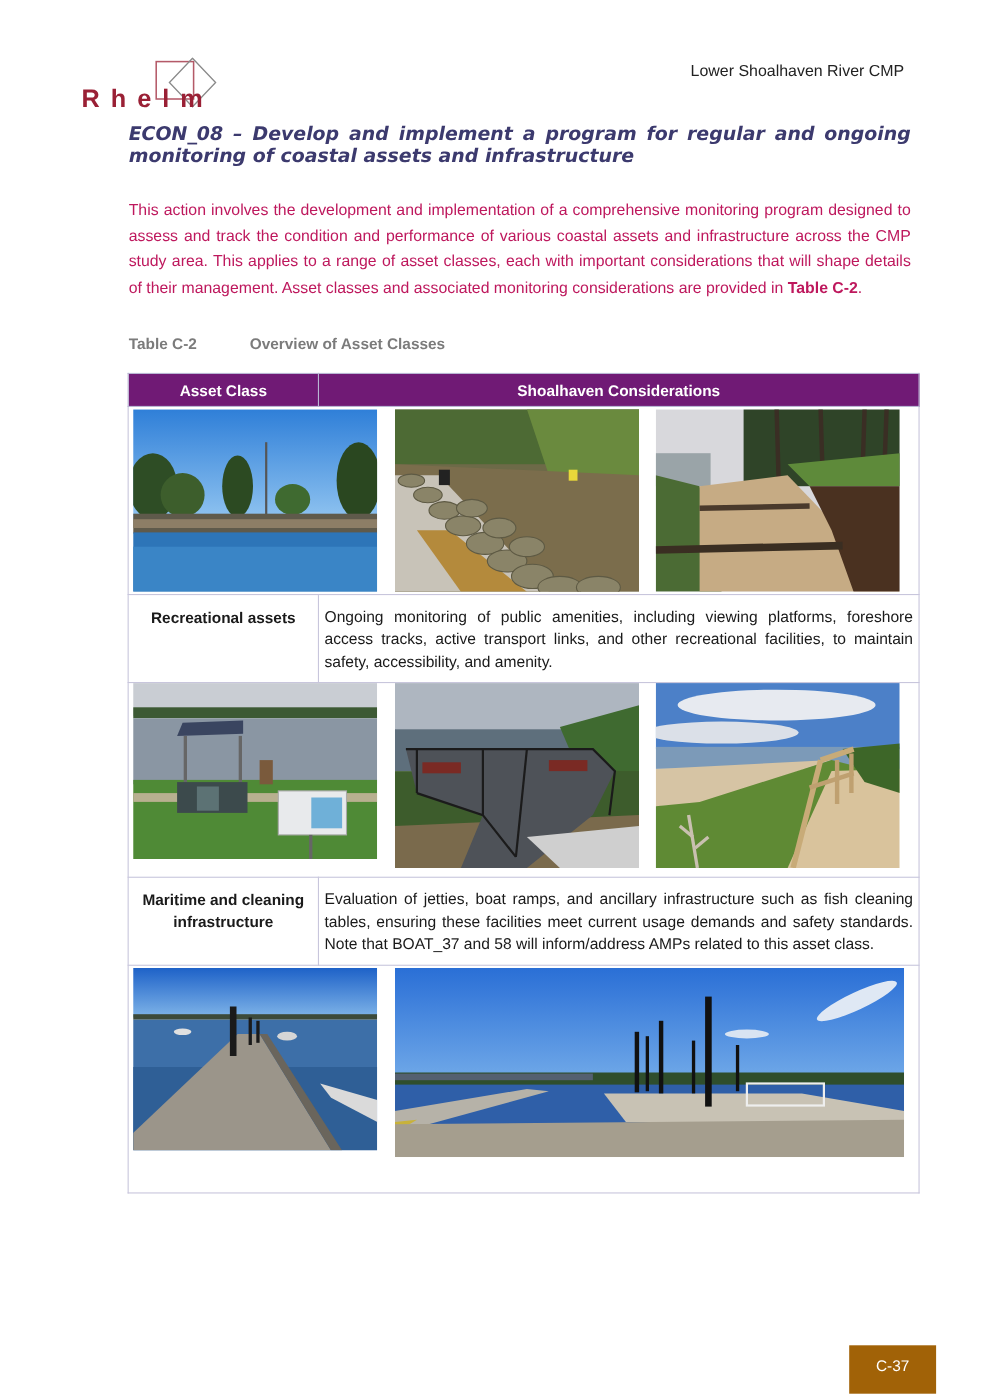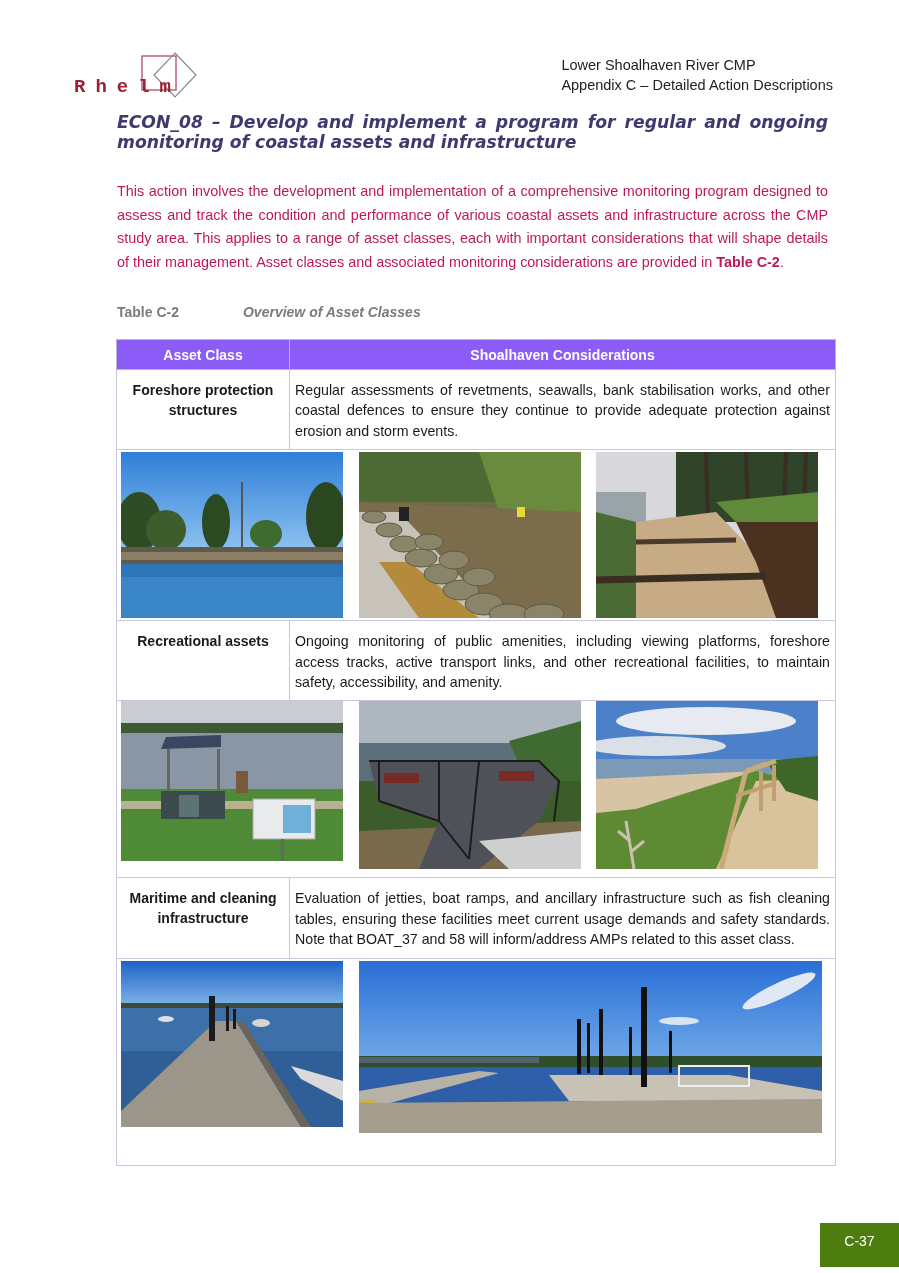--- a/index.html
+++ b/index.html
@@ -3,84 +3,83 @@
 <meta charset="utf-8">
 <style>
   html, body { margin: 0; padding: 0; background: #ffffff; }
   body {
     width: 899px; height: 1273px; position: relative; overflow: hidden;
     font-family: "Liberation Sans", sans-serif; color: #1a1a1a;
   }
   .logo { position: absolute; left: 72px; top: 52px; width: 150px; height: 55px; }
   .logo-text {
     position: absolute; left: 2px; top: 24px;
-    font-family: Liberation Mono, monospace; font-weight: bold; font-size: 19px;
+    font-family: Liberation Sans, sans-serif; font-weight: bold; font-size: 23px;
     color: #9a2035; letter-spacing: 10px;
   }
   .logo svg { position: absolute; left: 0; top: 0; }
 
-  .hdr { position: absolute; right: 66px; top: 55px; text-align: left;
+  .hdr { position: absolute; right: 77px; top: 55px; text-align: center;
     font-family: "Liberation Sans", sans-serif; font-size: 14.5px; line-height: 20px; color: #222; }
 
   .title {
     position: absolute; left: 117px; top: 112px; width: 711px;
     font-family: "DejaVu Sans", sans-serif; font-style: italic; font-weight: bold;
     font-size: 17.2px; line-height: 20px; color: #3c3a6e; text-align: justify;
     text-align-last: left;
   }
   .intro {
     position: absolute; left: 117px; top: 180px; width: 711px;
     font-size: 14.4px; line-height: 23.6px; text-align: justify; color: #be185d;
   }
   .intro b { font-weight: bold; }
   .caption {
     position: absolute; left: 117px; top: 304px; font-size: 14px; font-weight: bold; color: #7b7b7b;
   }
-  .caption .cap-title { margin-left: 64px; font-style: italic; }
+  .caption .cap-title { margin-left: 48px; }
 
   table.assets {
     position: absolute; left: 116px; top: 339px; width: 719px;
     border-collapse: collapse; table-layout: fixed;
     border: 1px solid #b9b6d3;
   }
   table.assets th {
-    background: #8b5cf6; color: #fff; font-size: 14px; font-weight: bold;
+    background: #701a75; color: #fff; font-size: 14px; font-weight: bold;
     height: 29px; padding: 0; text-align: center; border: 1px solid #b9b6d3;
   }
   table.assets td { border: 1px solid #c8c6dc; vertical-align: top; padding: 0; }
   td.cls {
     font-size: 14px; font-weight: bold; text-align: center; line-height: 20px;
     padding: 10px 4px 6px 4px !important;
   }
   td.desc {
     font-size: 14.2px; line-height: 20.4px; text-align: justify;
     padding: 10px 5px 8px 5px !important;
   }
   .photo { position: absolute; overflow: hidden; }
   .photo svg { display: block; }
 
   .page-num {
-    position: absolute; left: 820px; top: 1223px; width: 79px; height: 44px;
-    background: #4d7c0f; color: #fff; font-size: 14px; text-align: center; line-height: 36px;
+    position: absolute; left: 772px; top: 1223px; width: 79px; height: 44px;
+    background: #a16207; color: #fff; font-size: 14px; text-align: center; line-height: 36px;
   }
 </style>
 </head>
 <body>
 
 <div class="logo">
   <svg width="150" height="55" viewBox="0 0 150 55">
     <rect x="70" y="4" width="34" height="34" fill="none" stroke="#b45a68" stroke-width="1.4"></rect>
     <polygon points="103,1 124,23 103,45 82,23" fill="none" stroke="#8a8a8a" stroke-width="1.2"></polygon>
   </svg>
   <div class="logo-text">Rhelm</div>
 </div>
 
 <div class="hdr">
   <div>Lower Shoalhaven River CMP</div>
-  <div>Appendix C – Detailed Action Descriptions</div>
 </div>
 
 <div class="title">ECON_08 – Develop and implement a program for regular and ongoing monitoring of coastal assets and infrastructure</div>
 
 <div class="intro">
   <span>This action involves the development and implementation of a comprehensive monitoring program designed to assess and track the condition and performance of various coastal assets and infrastructure across the CMP study area. This applies to a range of asset classes, each with important considerations that will shape details of their management. Asset classes and associated monitoring considerations are provided in </span><b>Table C-2</b><span>.</span>
 </div>
 
 <div class="caption">
   <span>Table C-2</span><span class="cap-title">Overview of Asset Classes</span>
@@ -92,24 +91,20 @@
       <col style="width:546px">
     </colgroup>
   <thead>
     <tr>
       <th>Asset Class</th>
       <th>Shoalhaven Considerations</th>
     </tr>
   </thead>
   <tbody>
 
-    <tr>
-      <td class="cls">Foreshore protection structures</td>
-      <td class="desc">Regular assessments of revetments, seawalls, bank stabilisation works, and other coastal defences to ensure they continue to provide adequate protection against erosion and storm events.</td>
-    </tr>
     <tr>
       <td colspan="2" style="height:170px; position:relative;">
 
         <div class="photo" style="left:4px; top:2px;">
           <svg width="222" height="166" viewBox="0 0 222 166">
             <defs>
                 <linearGradient id="sk1" x1="0" y1="0" x2="0" y2="1">
                   <stop offset="0" stop-color="#2f7fd8"></stop>
                   <stop offset="1" stop-color="#8fc3f0"></stop>
                 </linearGradient>

